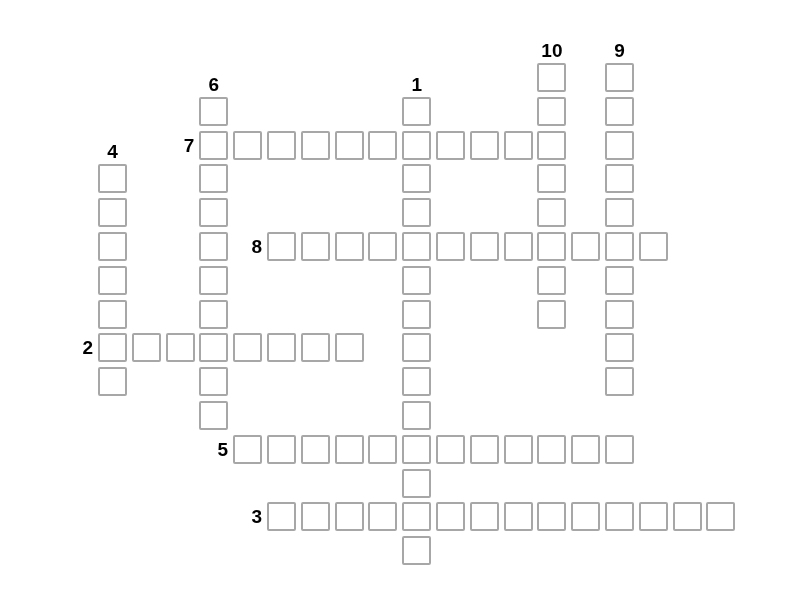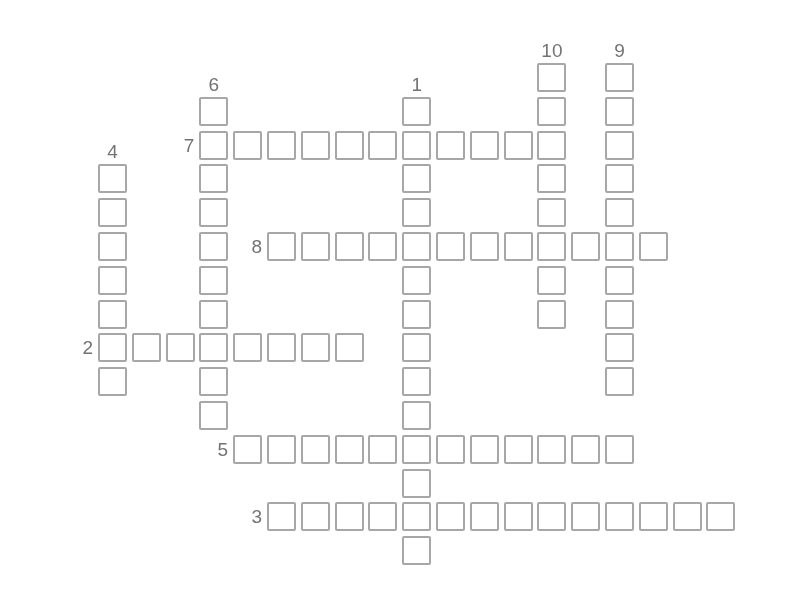--- a/index.html
+++ b/index.html
@@ -27,22 +27,22 @@
     height: 29px;
     box-sizing: border-box;
     background: #ffffff;
     border: 2px solid #a7a7a7;
     border-radius: 2px;
   }
   .num {
     position: absolute;
     font-size: 19px;
     line-height: 20px;
-    font-weight: 400;
-    color: #737373;
+    font-weight: 700;
+    color: #000000;
     width: 60px;
     user-select: none;
   }
   .num.down   { text-align: center; }
   .num.across { text-align: right; }
 </style>
 </head>
 <body>
 
 <div class="board" id="board">

